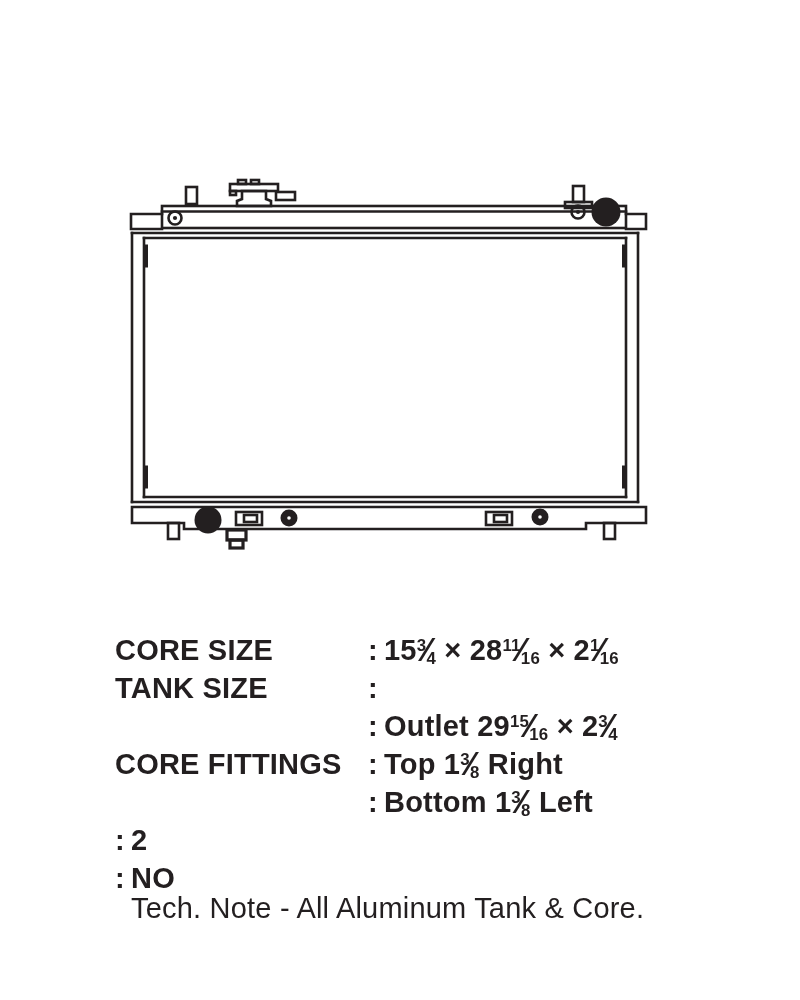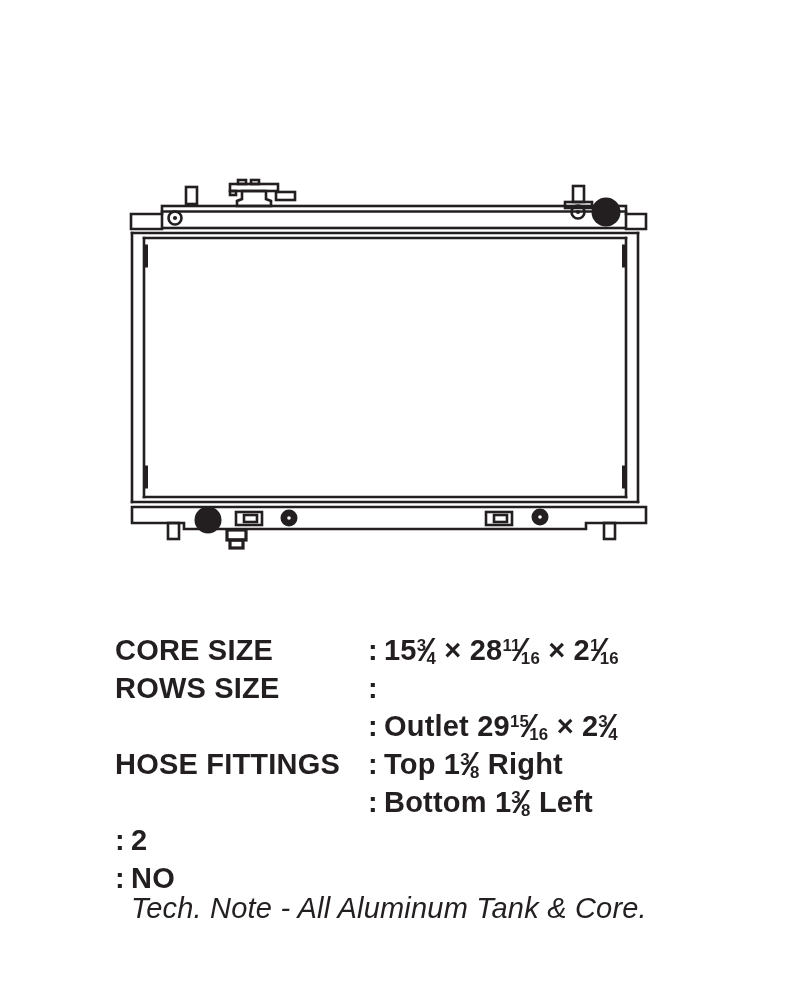--- a/index.html
+++ b/index.html
@@ -16,21 +16,21 @@
   .spec-row{display:flex;flex-direction:row;align-items:flex-start;}
   .spec-label{width:253px;flex:0 0 253px;white-space:nowrap;}
   .spec-colon{width:16px;flex:0 0 16px;text-align:left;}
   .spec-value{white-space:nowrap;}
   .frac{white-space:nowrap;}
   .frac .n{font-size:0.58em;vertical-align:0.52em;line-height:0;}
   .frac .s{font-size:1.12em;vertical-align:-0.04em;margin:0 -0.07em;line-height:0;}
   .frac .d{font-size:0.58em;vertical-align:-0.24em;line-height:0;margin-left:-0.05em;}
   .tech-note{
     position:absolute;left:131px;top:889px;width:640px;
-    font-size:29px;font-weight:400;line-height:38px;letter-spacing:0.2px;white-space:nowrap;font-style:italic;
+    font-size:29px;font-weight:400;line-height:38px;letter-spacing:0.2px;white-space:nowrap;
   }
 </style>
 </head>
 <body>
 
 <div class="stage">
 
   <div class="diagram-wrap">
     <svg width="800" height="620" viewBox="0 0 800 620">
       <g stroke="#231f20" fill="none" stroke-width="2.6" stroke-linecap="square" stroke-linejoin="miter">
@@ -128,32 +128,32 @@
   </div>
 
   <div class="specs">
     <div class="spec-row">
       <span class="spec-label">CORE SIZE</span>
       <span class="spec-colon">:</span>
       <span class="spec-value">15<span class="frac"><span class="n">3</span><span class="s">⁄</span><span class="d">4</span></span> × 28<span class="frac"><span class="n">11</span><span class="s">⁄</span><span class="d">16</span></span> × 2<span class="frac"><span class="n">1</span><span class="s">⁄</span><span class="d">16</span></span></span>
     </div>
 
     <div class="spec-row">
-      <span class="spec-label">ROWS SIZE</span>
+      <span class="spec-label">TANK SIZE</span>
       <span class="spec-colon">:</span>
     </div>
 
     <div class="spec-row">
       <span class="spec-label"></span>
       <span class="spec-colon">:</span>
       <span class="spec-value">Outlet 29<span class="frac"><span class="n">15</span><span class="s">⁄</span><span class="d">16</span></span> × 2<span class="frac"><span class="n">3</span><span class="s">⁄</span><span class="d">4</span></span></span>
     </div>
 
     <div class="spec-row">
-      <span class="spec-label">HOSE FITTINGS</span>
+      <span class="spec-label">CORE FITTINGS</span>
       <span class="spec-colon">:</span>
       <span class="spec-value">Top 1<span class="frac"><span class="n">3</span><span class="s">⁄</span><span class="d">8</span></span> Right</span>
     </div>
 
     <div class="spec-row">
       <span class="spec-label"></span>
       <span class="spec-colon">:</span>
       <span class="spec-value">Bottom 1<span class="frac"><span class="n">3</span><span class="s">⁄</span><span class="d">8</span></span> Left</span>
     </div>
 

